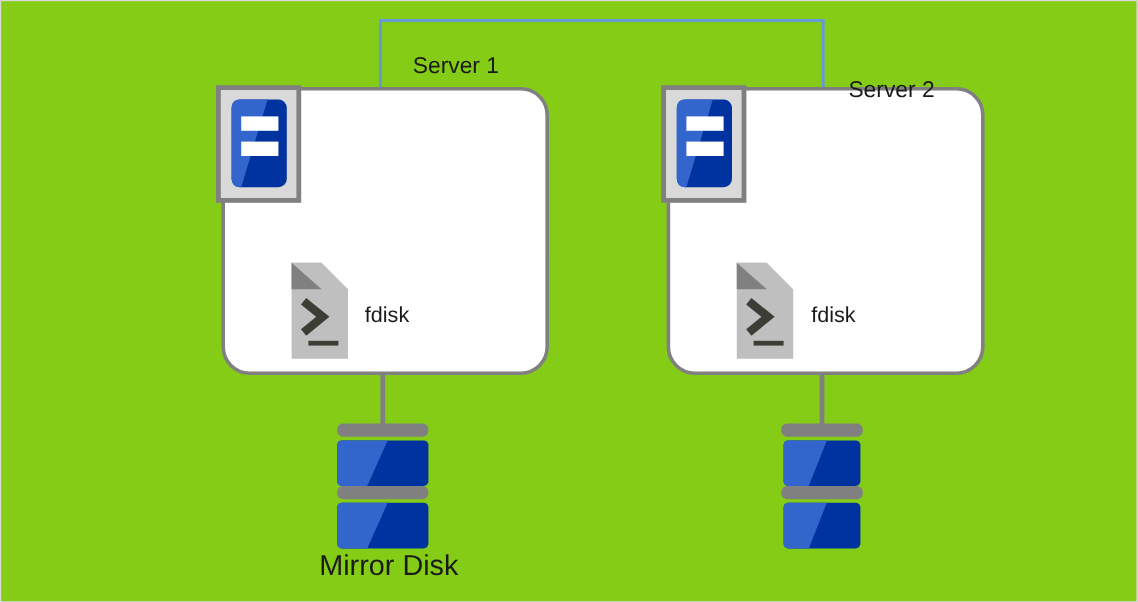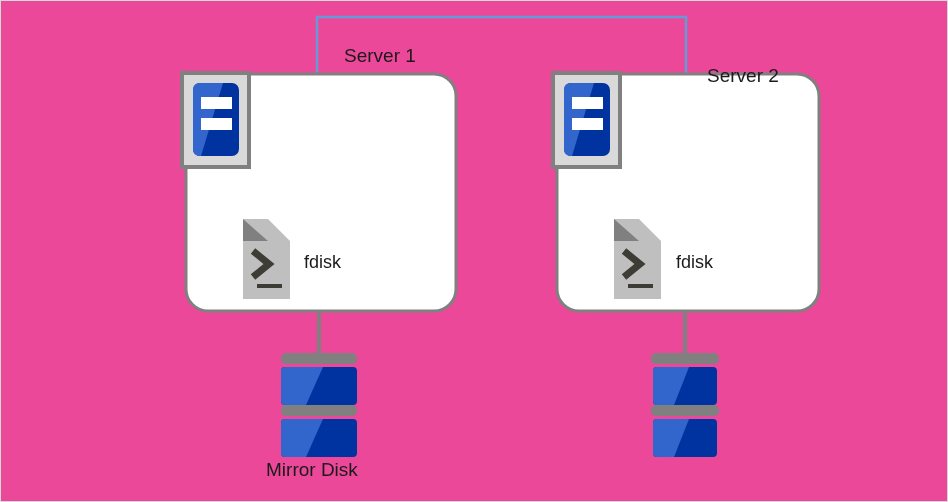--- a/index.html
+++ b/index.html
@@ -7,21 +7,21 @@
     padding: 0;
     background: #ffffff;
   }
   body {
     font-family: "Liberation Sans", sans-serif;
   }
   #canvas {
     position: relative;
     width: 948px;
     height: 502px;
-    background: #ec4899;
+    background: #84cc16;
     border: 1px solid #d9d9d9;
     box-sizing: border-box;
     overflow: hidden;
   }
   .svg-layer {
     position: absolute;
     left: 0;
     top: 0;
     width: 948px;
     height: 502px;
@@ -31,21 +31,21 @@
     font-family: "Liberation Sans", sans-serif;
     font-size: 19px;
     color: #1a1a1a;
     white-space: nowrap;
     line-height: 1;
   }
   .label-server1 { left: 343px; top: 45px; }
   .label-server2 { left: 706px; top: 45px; margin-top: 20px; }
   .label-fdisk1  { left: 303px; top: 252px; font-size: 18px; }
   .label-fdisk2  { left: 675px; top: 252px; font-size: 18px; }
-  .label-mirror  { left: 265px; top: 459px; font-size: 19px; }
+  .label-mirror  { left: 265px; top: 459px; font-size: 24px; }
 </style>
 </head>
 <body>
 
 <div id="canvas">
 
   <svg class="svg-layer" viewBox="0 0 948 502">
     <defs>
 
       <clipPath id="clip-srv1-body">

